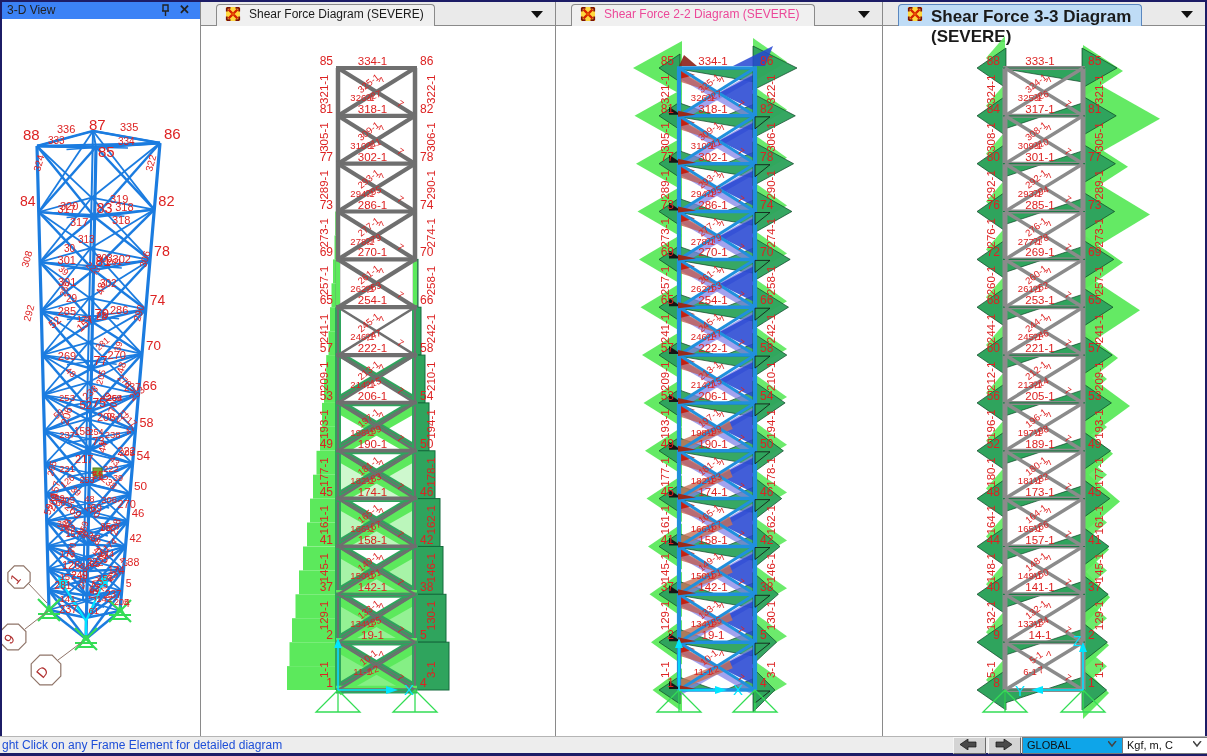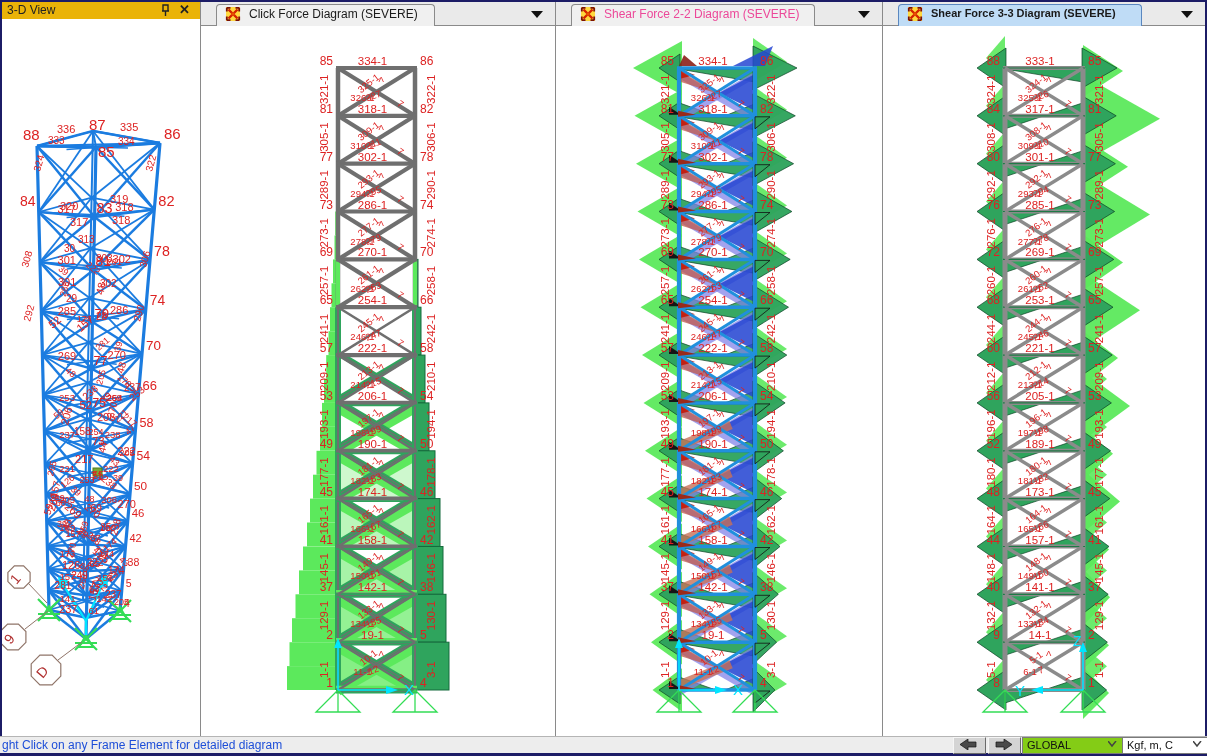--- a/index.html
+++ b/index.html
@@ -1,75 +1,75 @@
 <!DOCTYPE html>
 <html><head><meta charset="utf-8"><style>
 html,body{margin:0;padding:0;}
 body{width:1207px;height:756px;position:relative;overflow:hidden;font-family:"Liberation Sans", sans-serif;background:#ffffff;}
 svg text{font-family:"Liberation Sans", sans-serif;}
 </style></head><body>
 <div style="position:absolute;left:0;top:0;width:1207px;height:2px;background:#1c1c66"></div>
 <div style="position:absolute;left:0;top:752px;width:1207px;height:4px;background:#1c1c66"></div>
 <div style="position:absolute;left:0;top:0;width:2px;height:756px;background:#1c1c66"></div>
 <div style="position:absolute;left:1205px;top:0;width:2px;height:756px;background:#1c1c66"></div>
-<div style="position:absolute;left:2px;top:2px;width:196px;height:17px;background:#eab308;color:#222;font-size:12px;line-height:17px;padding-left:5px">3-D View</div>
+<div style="position:absolute;left:2px;top:2px;width:196px;height:17px;background:#3b82f6;color:#222;font-size:12px;line-height:17px;padding-left:5px">3-D View</div>
 <svg style="position:absolute;left:160px;top:4px" width="12" height="13">
     <path d="M3 1 L8 1 L8 7 L3 7 Z M2 7 L9 7 M5.5 7 L5.5 12" stroke="#222" stroke-width="1.4" fill="none"></path>
   </svg>
 <div style="position:absolute;left:179px;top:2px;width:14px;height:15px;color:#222;font-size:13px;font-weight:bold">✕</div>
 <div style="position:absolute;left:200px;top:2px;width:1px;height:734px;background:#8a8a8a"></div>
 <div style="position:absolute;left:555px;top:2px;width:1px;height:734px;background:#8a8a8a"></div>
 <div style="position:absolute;left:882px;top:2px;width:1px;height:734px;background:#8a8a8a"></div>
 <div style="position:absolute;left:0;top:736px;width:1207px;height:16px;background:#ededed;border-top:1px solid #b5b5b5"></div>
 <div style="position:absolute;left:2px;top:738px;font-size:12px;color:#1d4ed8">ght Click on any Frame Element for detailed diagram</div>
 <div style="position:absolute;left:953px;top:737px;width:31px;height:15px;background:#d4d4d4;border-top:1px solid #f5f5f5;border-left:1px solid #f5f5f5;border-right:1px solid #6a6a6a;border-bottom:1px solid #6a6a6a"></div>
 <svg style="position:absolute;left:960px;top:739px" width="17" height="11">
     <path d="M8 0 L8 3 L16 3 L16 8 L8 8 L8 11 L0 5.5 Z" fill="#4a4a4a" stroke="#111" stroke-width="0.7"></path>
   </svg>
 <div style="position:absolute;left:988px;top:737px;width:31px;height:15px;background:#d4d4d4;border-top:1px solid #f5f5f5;border-left:1px solid #f5f5f5;border-right:1px solid #6a6a6a;border-bottom:1px solid #6a6a6a"></div>
 <svg style="position:absolute;left:995px;top:739px" width="17" height="11">
     <path d="M9 0 L9 3 L1 3 L1 8 L9 8 L9 11 L17 5.5 Z" fill="#4a4a4a" stroke="#111" stroke-width="0.7"></path>
   </svg>
-<div style="position:absolute;left:1022px;top:737px;width:98px;height:15px;background:#84cc16;border:1px solid #7a7a7a;font-size:11px;color:#111;line-height:15px;padding-left:4px">GLOBAL</div>
+<div style="position:absolute;left:1022px;top:737px;width:98px;height:15px;background:#0ea5e9;border:1px solid #7a7a7a;font-size:11px;color:#111;line-height:15px;padding-left:4px">GLOBAL</div>
 <svg style="position:absolute;left:1108px;top:741px" width="9" height="7">
     <path d="M0 0 L4 5 L8 0" stroke="#444" stroke-width="1.5" fill="none"></path>
   </svg>
 <div style="position:absolute;left:1122px;top:737px;width:82px;height:15px;background:#fff;border:1px solid #7a7a7a;font-size:11px;color:#111;line-height:15px;padding-left:4px">Kgf, m, C</div>
 <svg style="position:absolute;left:1193px;top:741px" width="9" height="7">
     <path d="M0 0 L4 5 L8 0" stroke="#444" stroke-width="1.5" fill="none"></path>
   </svg>
 <div style="position:absolute;left:201px;top:2px;width:354px;height:23px;background:#eaeaea;border-bottom:1px solid #8a8a8a"></div>
 <div style="position:absolute;left:216px;top:4px;width:217px;height:21px;background:#f0f0f0;border:1px solid #8a8a8a;border-bottom:none;border-radius:4px 4px 0 0"></div>
 <svg style="position:absolute;left:225px;top:6px" width="16" height="16">
     <rect x="1" y="1" width="14" height="14" fill="#ffd83e"></rect>
     <path d="M1.8 1.8 L5.5 1.8 M1.8 1.8 L1.8 5.5 M14.2 1.8 L10.5 1.8 M14.2 1.8 L14.2 5.5 M1.8 14.2 L5.5 14.2 M1.8 14.2 L1.8 10.5 M14.2 14.2 L10.5 14.2 M14.2 14.2 L14.2 10.5" stroke="#7a1008" stroke-width="1.8" fill="none"></path>
     <path d="M3.5 3.5 L12.5 12.5 M12.5 3.5 L3.5 12.5" stroke="#d42000" stroke-width="2.4"></path>
     <rect x="6.5" y="6.5" width="3" height="3" fill="#e85000"></rect>
   </svg>
-<div style="position:absolute;left:249px;top:7px;font-size:12px;font-weight:normal;color:#1a1a1a">Click Force Diagram (SEVERE)</div>
+<div style="position:absolute;left:249px;top:7px;font-size:12px;font-weight:normal;color:#1a1a1a">Shear Force Diagram (SEVERE)</div>
 <div style="position:absolute;left:531px;top:11px;width:0;height:0;border-left:6px solid transparent;border-right:6px solid transparent;border-top:7px solid #111"></div>
 <div style="position:absolute;left:556px;top:2px;width:326px;height:23px;background:#eaeaea;border-bottom:1px solid #8a8a8a"></div>
 <div style="position:absolute;left:571px;top:4px;width:242px;height:21px;background:#f0f0f0;border:1px solid #8a8a8a;border-bottom:none;border-radius:4px 4px 0 0"></div>
 <svg style="position:absolute;left:580px;top:6px" width="16" height="16">
     <rect x="1" y="1" width="14" height="14" fill="#ffd83e"></rect>
     <path d="M1.8 1.8 L5.5 1.8 M1.8 1.8 L1.8 5.5 M14.2 1.8 L10.5 1.8 M14.2 1.8 L14.2 5.5 M1.8 14.2 L5.5 14.2 M1.8 14.2 L1.8 10.5 M14.2 14.2 L10.5 14.2 M14.2 14.2 L14.2 10.5" stroke="#7a1008" stroke-width="1.8" fill="none"></path>
     <path d="M3.5 3.5 L12.5 12.5 M12.5 3.5 L3.5 12.5" stroke="#d42000" stroke-width="2.4"></path>
     <rect x="6.5" y="6.5" width="3" height="3" fill="#e85000"></rect>
   </svg>
 <div style="position:absolute;left:604px;top:7px;font-size:12px;font-weight:normal;color:#ec4899">Shear Force 2-2 Diagram (SEVERE)</div>
 <div style="position:absolute;left:858px;top:11px;width:0;height:0;border-left:6px solid transparent;border-right:6px solid transparent;border-top:7px solid #111"></div>
 <div style="position:absolute;left:883px;top:2px;width:322px;height:23px;background:#eaeaea;border-bottom:1px solid #8a8a8a"></div>
 <div style="position:absolute;left:898px;top:4px;width:242px;height:21px;background:#bfdcf6;border:1px solid #5a87c0;border-bottom:none;border-radius:4px 4px 0 0"></div>
 <svg style="position:absolute;left:907px;top:6px" width="16" height="16">
     <rect x="1" y="1" width="14" height="14" fill="#ffd83e"></rect>
     <path d="M1.8 1.8 L5.5 1.8 M1.8 1.8 L1.8 5.5 M14.2 1.8 L10.5 1.8 M14.2 1.8 L14.2 5.5 M1.8 14.2 L5.5 14.2 M1.8 14.2 L1.8 10.5 M14.2 14.2 L10.5 14.2 M14.2 14.2 L14.2 10.5" stroke="#7a1008" stroke-width="1.8" fill="none"></path>
     <path d="M3.5 3.5 L12.5 12.5 M12.5 3.5 L3.5 12.5" stroke="#d42000" stroke-width="2.4"></path>
     <rect x="6.5" y="6.5" width="3" height="3" fill="#e85000"></rect>
   </svg>
-<div style="position:absolute;left:931px;top:7px;font-size:11px;font-weight:bold;color:#1a1a1a">Shear Force 3-3 Diagram (SEVERE)</div>
+<div style="position:absolute;left:931px;top:7px;font-size:17px;font-weight:bold;color:#1a1a1a">Shear Force 3-3 Diagram (SEVERE)</div>
 <div style="position:absolute;left:1181px;top:11px;width:0;height:0;border-left:6px solid transparent;border-right:6px solid transparent;border-top:7px solid #111"></div>
 <svg style="position:absolute;left:0;top:0" width="1207" height="756" viewBox="0 0 1207 756">
 <defs>
       <clipPath id="cp1">
         <rect x="2" y="19" width="198" height="716"></rect>
       </clipPath>
       <clipPath id="cp2">
         <rect x="202" y="25" width="352" height="710"></rect>
       </clipPath>
       <clipPath id="cp3">

